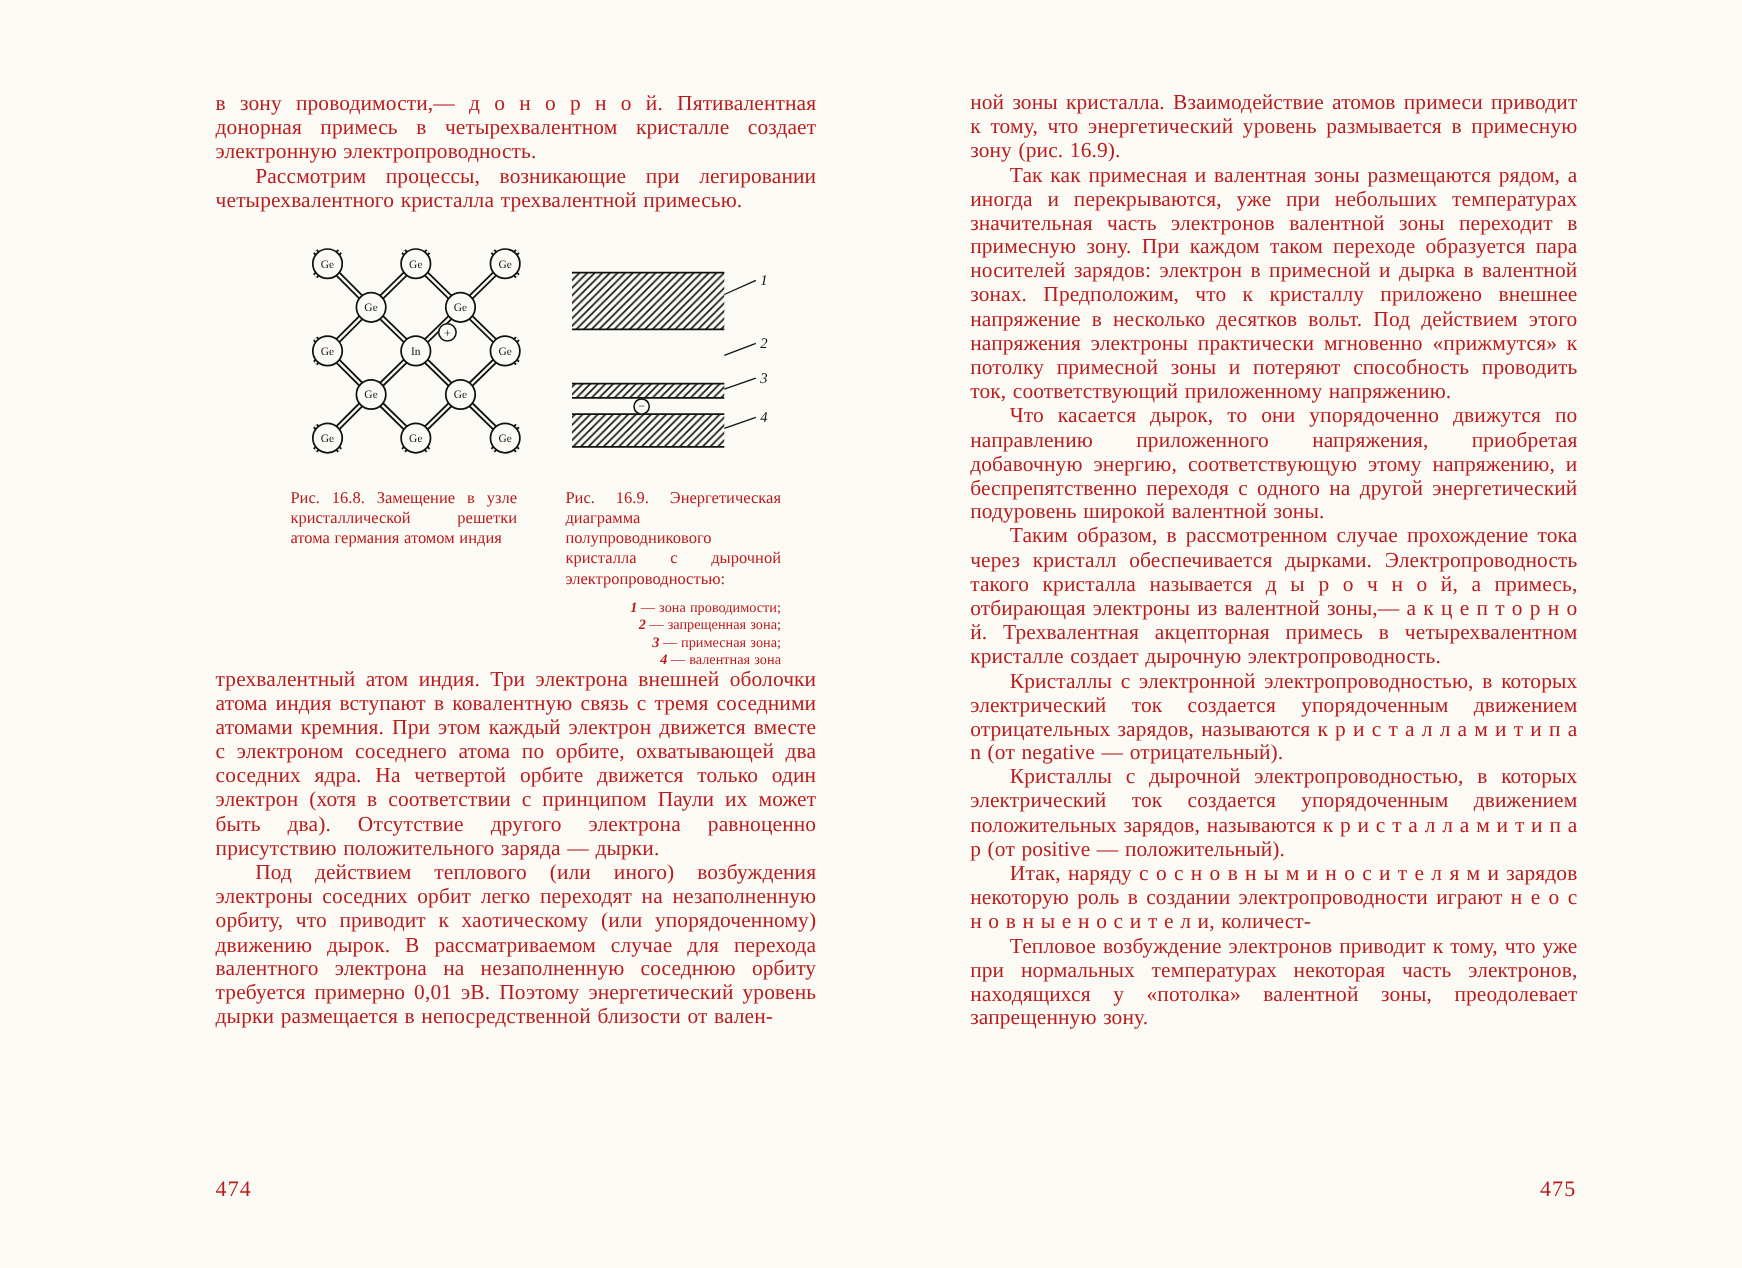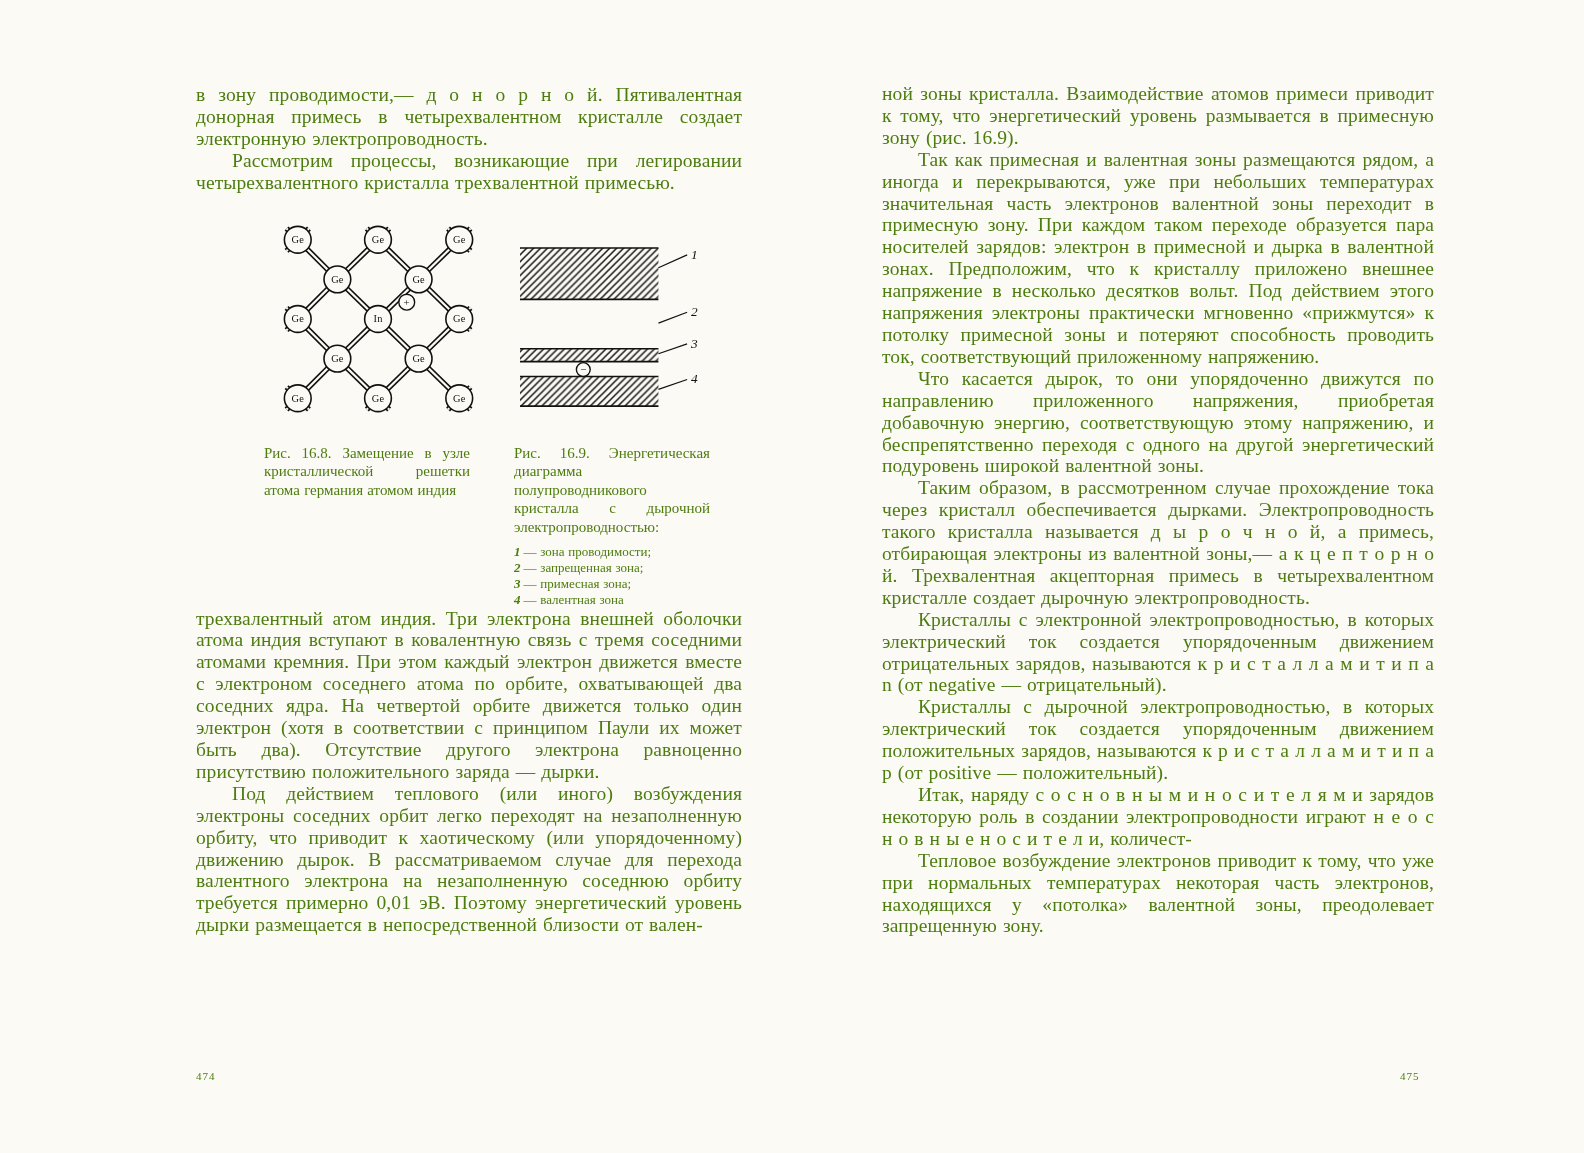--- a/index.html
+++ b/index.html
@@ -1,35 +1,35 @@
 <!DOCTYPE html>
 <html lang="ru"><head>
 <meta charset="utf-8">
 <style>
   html,body { margin:0; padding:0; background:#e9e7e0; }
   .page {
     position:relative; width:1584px; height:1153px;
     background:#fbfaf5; overflow:hidden;
-    font-family:"Liberation Serif", serif; color:#4d7c0f;
+    font-family:"Liberation Serif", serif; color:#b91c1c;
   }
   .col {
     position:absolute; text-align:justify;
     font-size:19.5px; line-height:21.9px; letter-spacing:0.1px; word-spacing:1px;
   }
   .col p { margin:0; }
   p.ind { text-indent:36px; }
   .fig-row { position:relative; height:400px; margin-top:14px;text-decoration:underline; }
   .fig { position:absolute; }
   .caption {
     position:absolute; font-size:15px; line-height:18.6px;
     text-align:justify; letter-spacing:0; word-spacing:0.5px;
   }
-  .legend { margin-top:7px; font-size:13px; line-height:16.2px; text-align:left; }
+  .legend { margin-top:7px; font-size:13px; line-height:16.2px; text-align:right; }
   .legend-item i { font-style:italic; font-weight:bold; margin-right:3px; }
-  .pagenum { position:absolute; font-size:11px; letter-spacing:1px; }
+  .pagenum { position:absolute; font-size:20px; letter-spacing:1px; }
   svg text { font-family:"Liberation Serif", serif; fill:#111; }
   svg .atom-label { font-size:10.5px; text-anchor:middle; }
   svg .charge-label { font-size:11px; text-anchor:middle; }
   svg .band-label { font-size:13.5px; font-style:italic; }
 </style>
 </head>
 <body>
 
 <div class="page">
 

